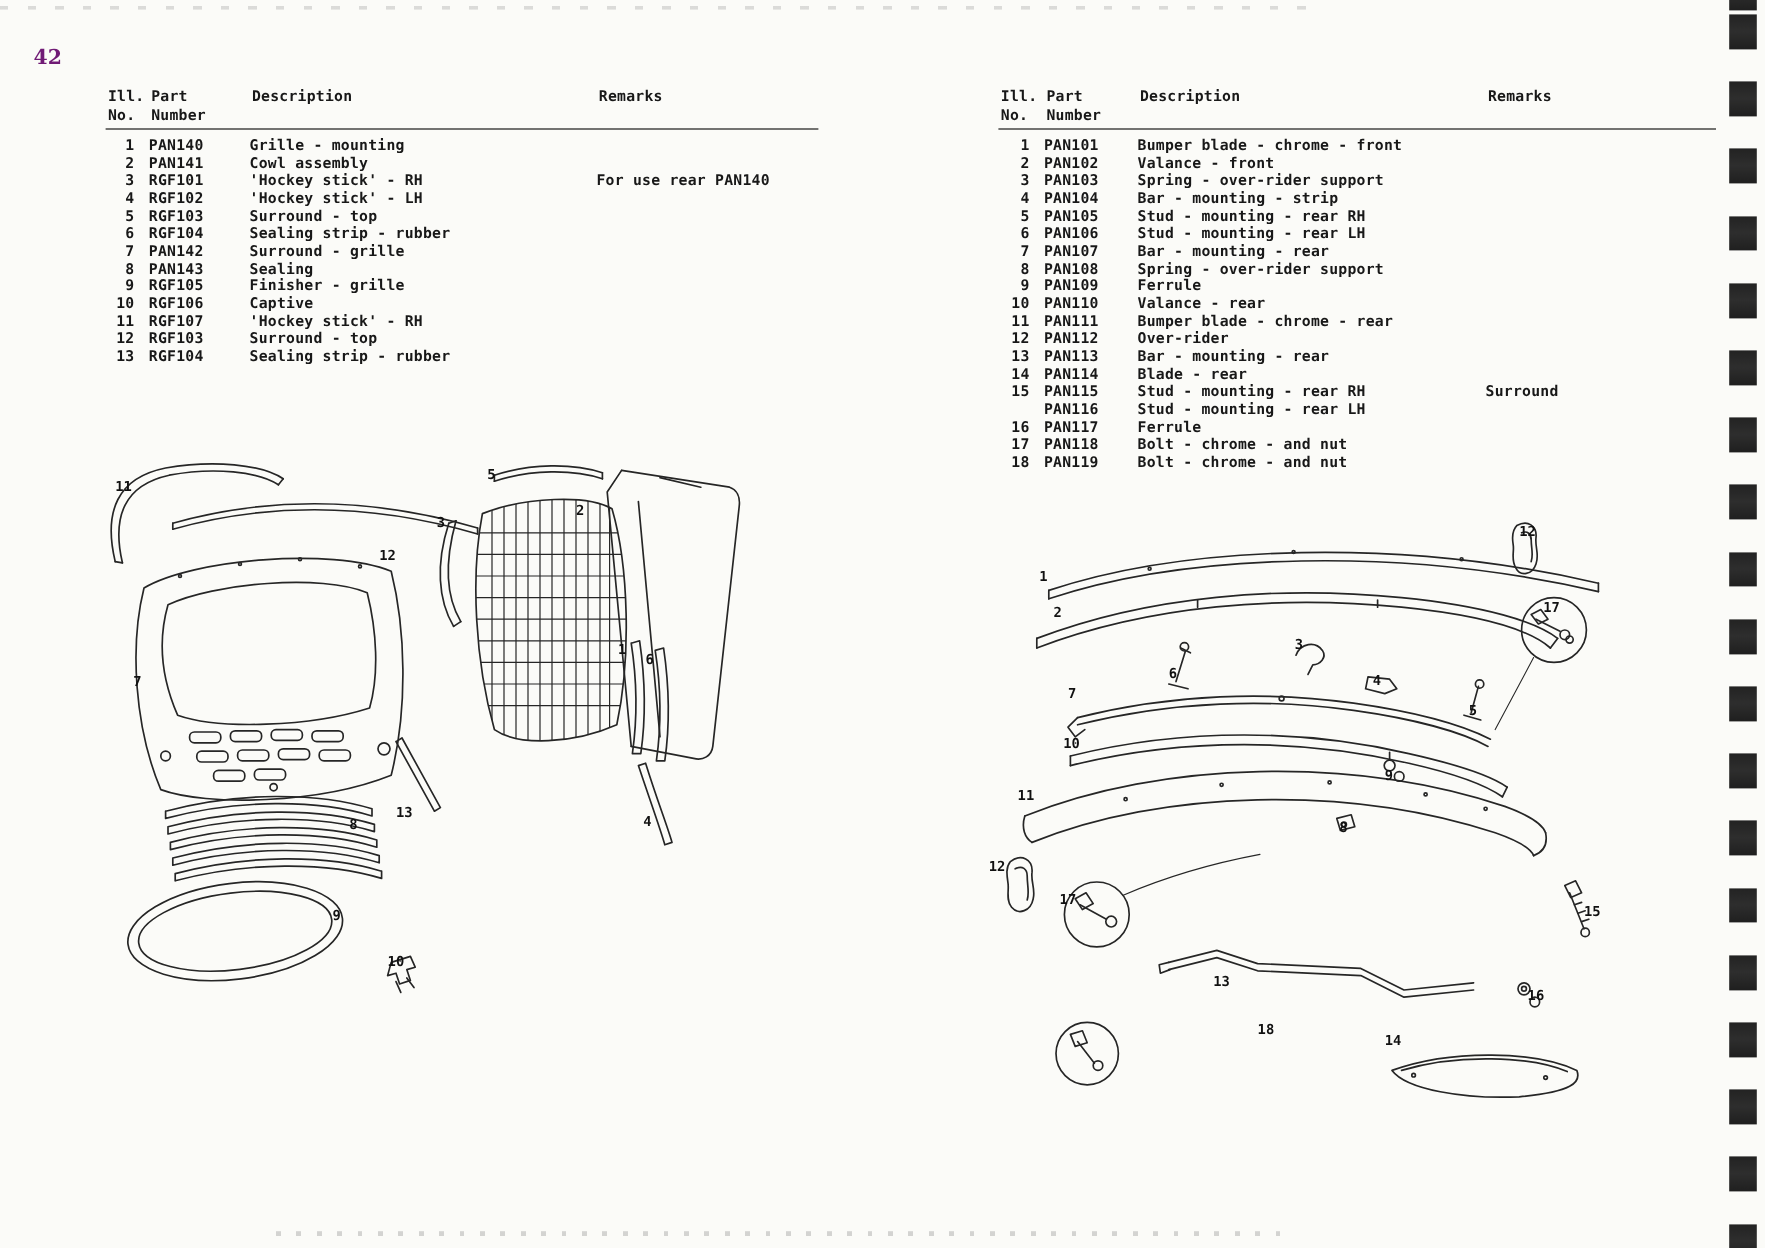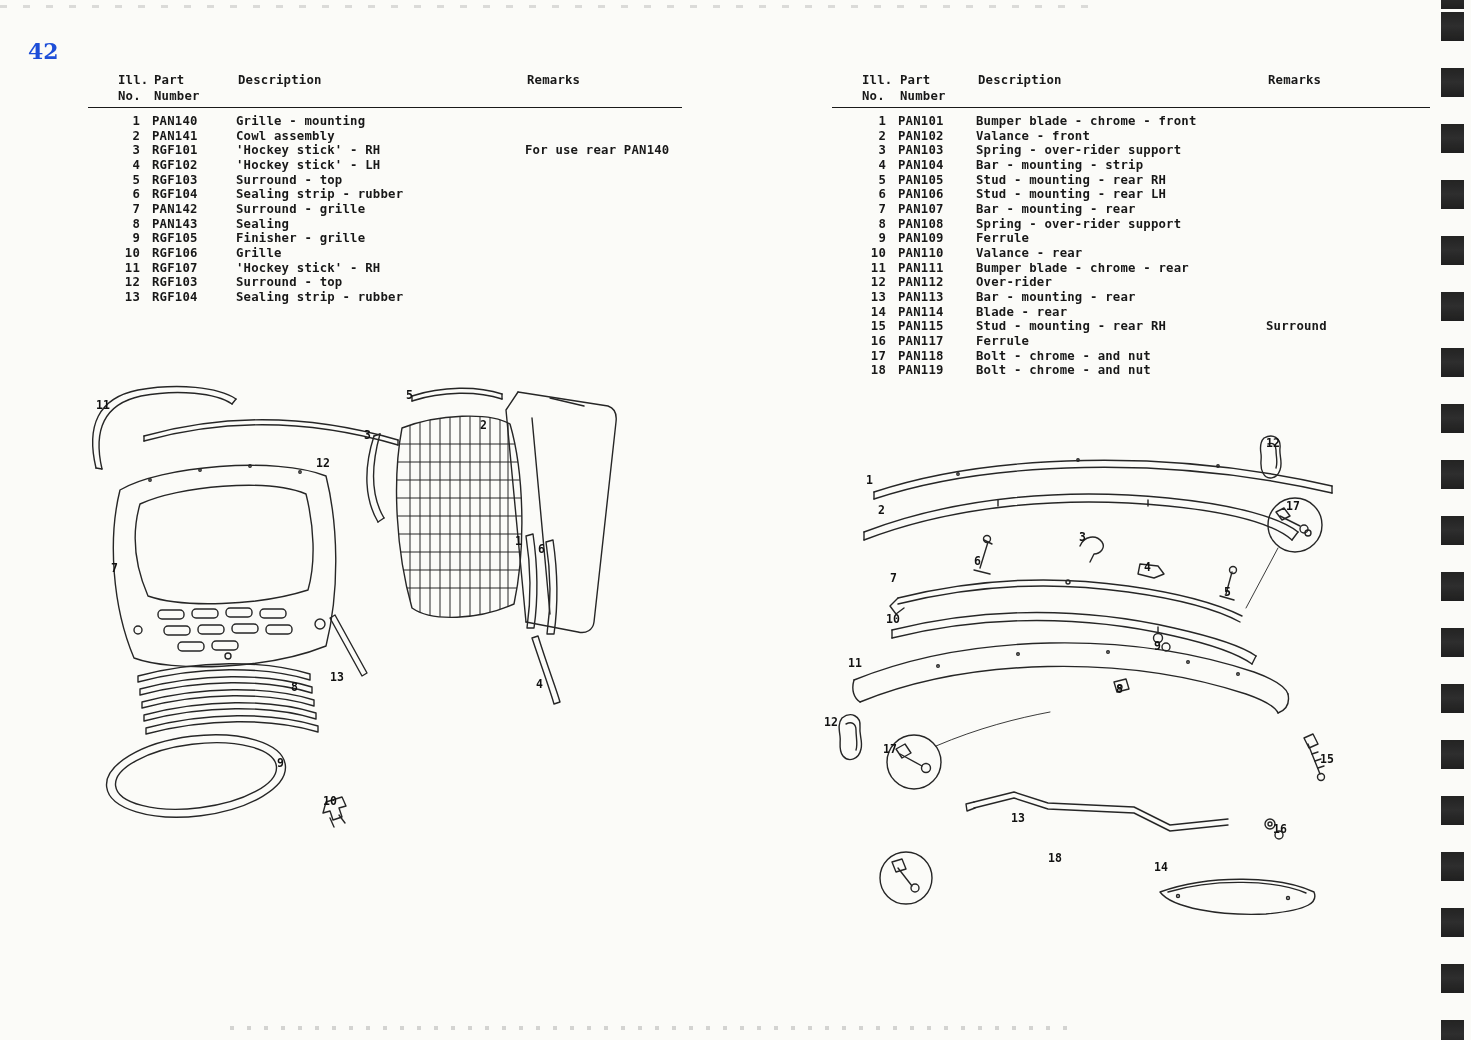--- a/index.html
+++ b/index.html
@@ -8,24 +8,24 @@
   body {
     position:relative;
     background:#fbfbf8;
     font-family:"DejaVu Sans Mono","Liberation Mono",monospace;
     color:#181818;
     overflow:hidden;
   }
   .page-number {
     position:absolute; left:28px; top:38px;
     font-family:"DejaVu Serif","Liberation Serif",serif;
-    font-weight:bold; font-size:22px; color:#1d4ed8;
+    font-weight:bold; font-size:17px; color:#701a75;
   }
   .tbl { position:absolute; }
-  table { border-collapse:collapse; table-layout:fixed;margin-left:28px; }
+  table { border-collapse:collapse; table-layout:fixed; }
   th, td {
     font-family:"DejaVu Sans Mono","Liberation Mono",monospace;
     font-size:12.3px; font-weight:700; letter-spacing:.2px;
     text-align:left; vertical-align:top; padding:0;
     line-height:14.65px; white-space:nowrap; color:#181818;
   }
   th { line-height:16px; padding-left:2px; }
   td.c-no { text-align:right; padding-right:12px; }
   .rule { position:absolute; border-top:1.6px solid #1a1a1a; height:0; }
   .diagram { position:absolute; }
@@ -154,21 +154,21 @@
           <tr>
             <td class="c-no">9</td>
             <td>RGF105</td>
             <td>Finisher - grille</td>
             <td></td>
           </tr>
 
           <tr>
             <td class="c-no">10</td>
             <td>RGF106</td>
-            <td>Grille</td>
+            <td>Captive</td>
             <td></td>
           </tr>
 
           <tr>
             <td class="c-no">11</td>
             <td>RGF107</td>
             <td>'Hockey stick' - RH</td>
             <td></td>
           </tr>
 
@@ -323,20 +323,26 @@
             <td></td>
           </tr>
 
           <tr>
             <td class="c-no">15</td>
             <td>PAN115</td>
             <td>Stud - mounting - rear RH</td>
             <td>Surround</td>
           </tr>
 
+          <tr>
+            <td class="c-no"></td>
+            <td>PAN116</td>
+            <td>Stud - mounting - rear LH</td>
+            <td></td>
+          </tr>
 
           <tr>
             <td class="c-no">16</td>
             <td>PAN117</td>
             <td>Ferrule</td>
             <td></td>
           </tr>
 
           <tr>
             <td class="c-no">17</td>

